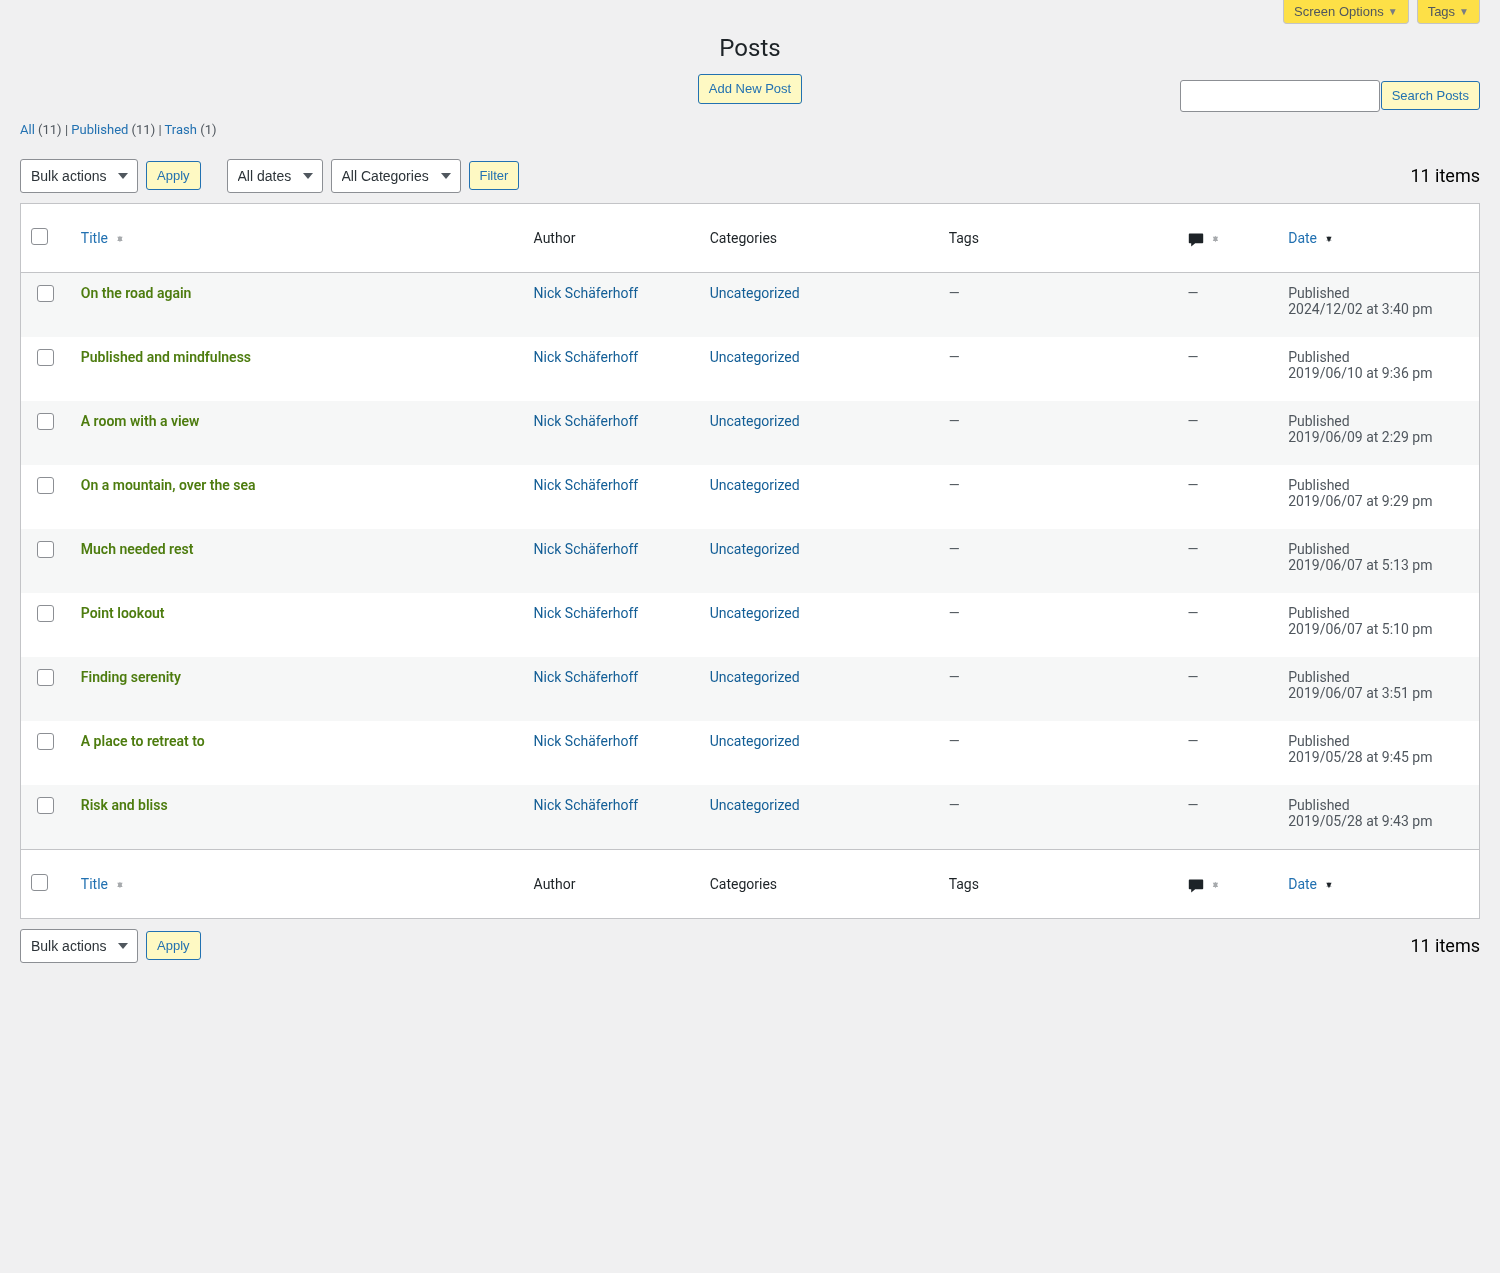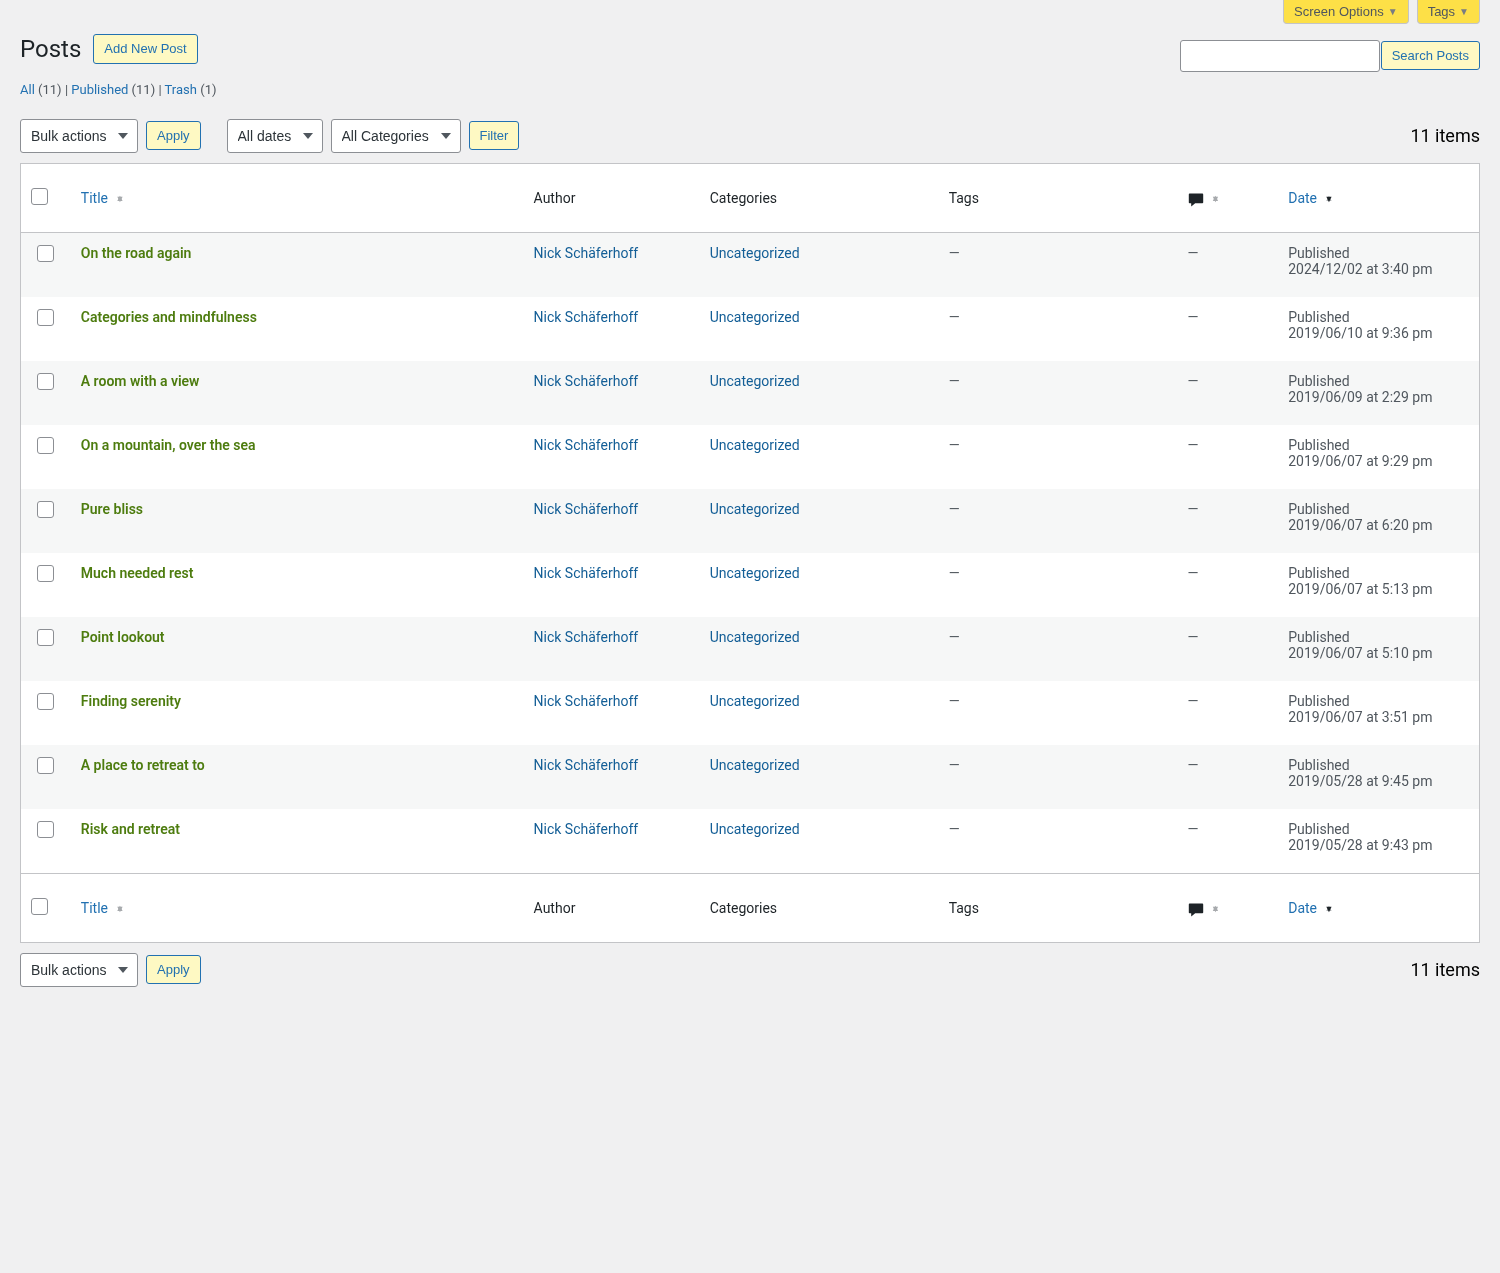--- a/index.html
+++ b/index.html
@@ -34,20 +34,21 @@
   .triangle-down {
     font-size: 10px;
     color: #787c82;
   }
 
   .title-row {
     display: flex;
     align-items: center;
     gap: 12px;
     margin-bottom: 18px;
+    flex-direction: column;
   }
   .page-title {
     font-size: 24px;
     font-weight: 400;
     color: #1d2327;
   }
   .btn {
     border: 1px solid #2271b1;
     background: #fef9c3;
     color: #2271b1;
@@ -304,21 +305,21 @@
     <td class="col-cat link-cell"><a href="#">Uncategorized</a></td>
     <td class="col-tags"><span class="dash">—</span></td>
     <td class="col-comments"><span class="dash">—</span></td>
     <td class="col-date date-cell">
       <div>Published</div>
       <div>2024/12/02 at 3:40 pm</div>
     </td>
       </tr>
       <tr>
     <td class="col-check"><input type="checkbox" class="checkbox" style=""></td>
-    <td class="col-title"><a href="#" class="post-title">Categories and mindfulness</a></td>
+    <td class="col-title"><a href="#" class="post-title">Published and mindfulness</a></td>
     <td class="col-author link-cell"><a href="#">Nick Schäferhoff</a></td>
     <td class="col-cat link-cell"><a href="#">Uncategorized</a></td>
     <td class="col-tags"><span class="dash">—</span></td>
     <td class="col-comments"><span class="dash">—</span></td>
     <td class="col-date date-cell">
       <div>Published</div>
       <div>2019/06/10 at 9:36 pm</div>
     </td>
       </tr>
       <tr>
@@ -340,32 +341,20 @@
     <td class="col-cat link-cell"><a href="#">Uncategorized</a></td>
     <td class="col-tags"><span class="dash">—</span></td>
     <td class="col-comments"><span class="dash">—</span></td>
     <td class="col-date date-cell">
       <div>Published</div>
       <div>2019/06/07 at 9:29 pm</div>
     </td>
       </tr>
       <tr>
     <td class="col-check"><input type="checkbox" class="checkbox" style=""></td>
-    <td class="col-title"><a href="#" class="post-title">Pure bliss</a></td>
-    <td class="col-author link-cell"><a href="#">Nick Schäferhoff</a></td>
-    <td class="col-cat link-cell"><a href="#">Uncategorized</a></td>
-    <td class="col-tags"><span class="dash">—</span></td>
-    <td class="col-comments"><span class="dash">—</span></td>
-    <td class="col-date date-cell">
-      <div>Published</div>
-      <div>2019/06/07 at 6:20 pm</div>
-    </td>
-      </tr>
-      <tr>
-    <td class="col-check"><input type="checkbox" class="checkbox" style=""></td>
     <td class="col-title"><a href="#" class="post-title">Much needed rest</a></td>
     <td class="col-author link-cell"><a href="#">Nick Schäferhoff</a></td>
     <td class="col-cat link-cell"><a href="#">Uncategorized</a></td>
     <td class="col-tags"><span class="dash">—</span></td>
     <td class="col-comments"><span class="dash">—</span></td>
     <td class="col-date date-cell">
       <div>Published</div>
       <div>2019/06/07 at 5:13 pm</div>
     </td>
       </tr>
@@ -400,21 +389,21 @@
     <td class="col-cat link-cell"><a href="#">Uncategorized</a></td>
     <td class="col-tags"><span class="dash">—</span></td>
     <td class="col-comments"><span class="dash">—</span></td>
     <td class="col-date date-cell">
       <div>Published</div>
       <div>2019/05/28 at 9:45 pm</div>
     </td>
       </tr>
       <tr>
     <td class="col-check"><input type="checkbox" class="checkbox" style=""></td>
-    <td class="col-title"><a href="#" class="post-title">Risk and retreat</a></td>
+    <td class="col-title"><a href="#" class="post-title">Risk and bliss</a></td>
     <td class="col-author link-cell"><a href="#">Nick Schäferhoff</a></td>
     <td class="col-cat link-cell"><a href="#">Uncategorized</a></td>
     <td class="col-tags"><span class="dash">—</span></td>
     <td class="col-comments"><span class="dash">—</span></td>
     <td class="col-date date-cell">
       <div>Published</div>
       <div>2019/05/28 at 9:43 pm</div>
     </td>
       </tr>
     </tbody>

